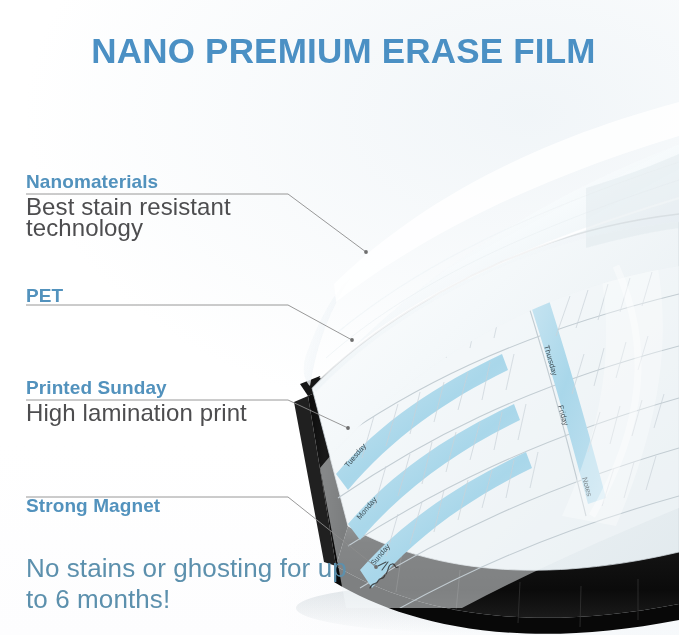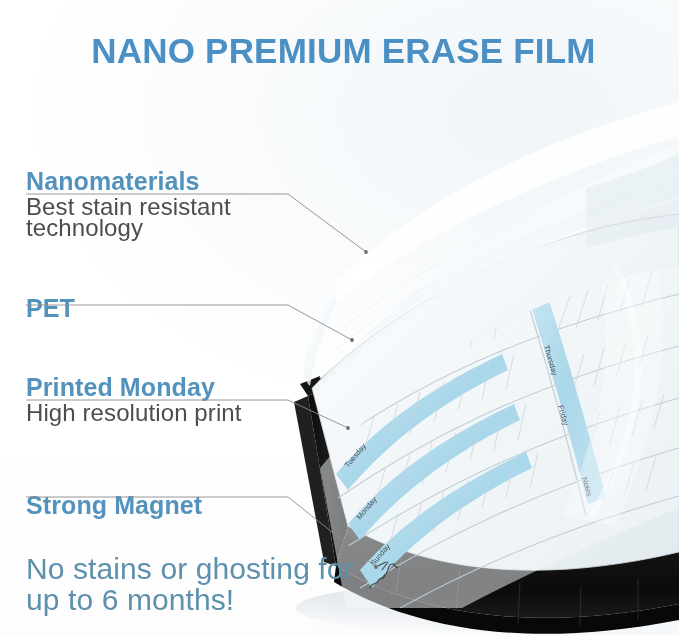--- a/index.html
+++ b/index.html
@@ -44,49 +44,49 @@
     text-shadow: 0 1px 0 rgba(255,255,255,0.6);
   }
 
   
   .feature {
     position: absolute;
     left: 26px;
     width: 290px;
   }
   .feature-title {
-    font-size: 25px;
+    font-size: 19px;
     line-height: 23px;
     font-weight: 700;
     color: #5292bd;
     letter-spacing: 0.1px;
     margin: 0;
     white-space: nowrap;
   }
   .feature-desc {
     font-size: 24px;
     line-height: 21px;
     font-weight: 400;
     color: #4d4d4f;
     margin: 3px 0 0 0;
     letter-spacing: 0.1px;
   }
 
   .f1 { top: 170px; }
-  .f2 { top: 297px; }
+  .f2 { top: 284px; }
   .f3 { top: 376px; }
   .f4 { top: 494px; }
 
   
   .tagline {
     position: absolute;
     left: 26px;
     top: 553px;
     width: 330px;
-    font-size: 30px;
+    font-size: 26px;
     line-height: 31px;
     font-weight: 400;
     color: #5c90ad;
     letter-spacing: 0.1px;
   }
 
   
   .leaders {
     position: absolute;
     inset: 0;
@@ -352,22 +352,22 @@
   <div class="feature f1">
     <div class="feature-title">Nanomaterials</div>
     <div class="feature-desc">Best stain resistant technology</div>
   </div>
 
   <div class="feature f2">
     <div class="feature-title">PET</div>
   </div>
 
   <div class="feature f3">
-    <div class="feature-title">Printed Monday</div>
-    <div class="feature-desc">High resolution print</div>
+    <div class="feature-title">Printed Sunday</div>
+    <div class="feature-desc">High lamination print</div>
   </div>
 
   <div class="feature f4">
     <div class="feature-title">Strong Magnet</div>
   </div>
 
   <svg class="leaders" width="679" height="635" viewBox="0 0 679 635" xmlns="http://www.w3.org/2000/svg">
     <g stroke="#8c8c8c" stroke-width="0.9" fill="none">
 
       <path d="M 26,194 L 288,194 L 366,252"></path>

